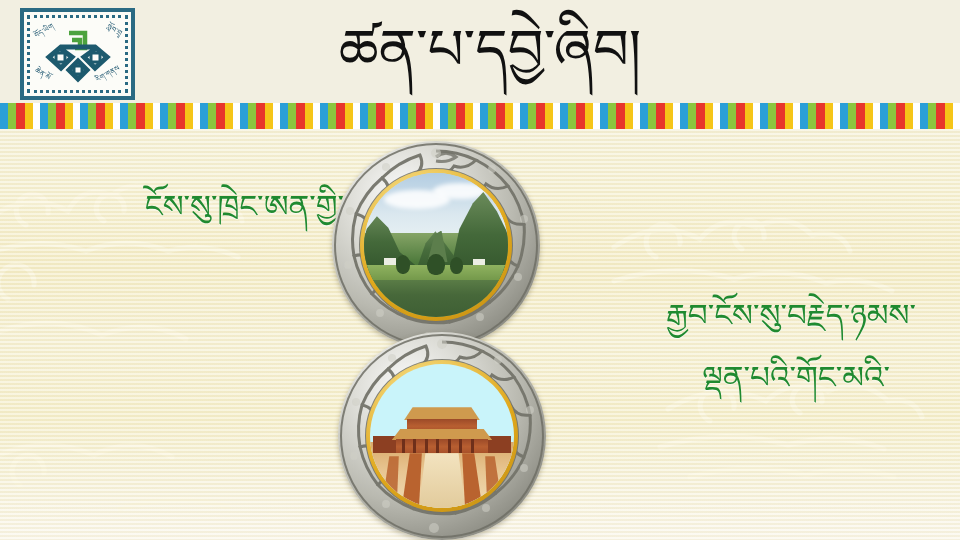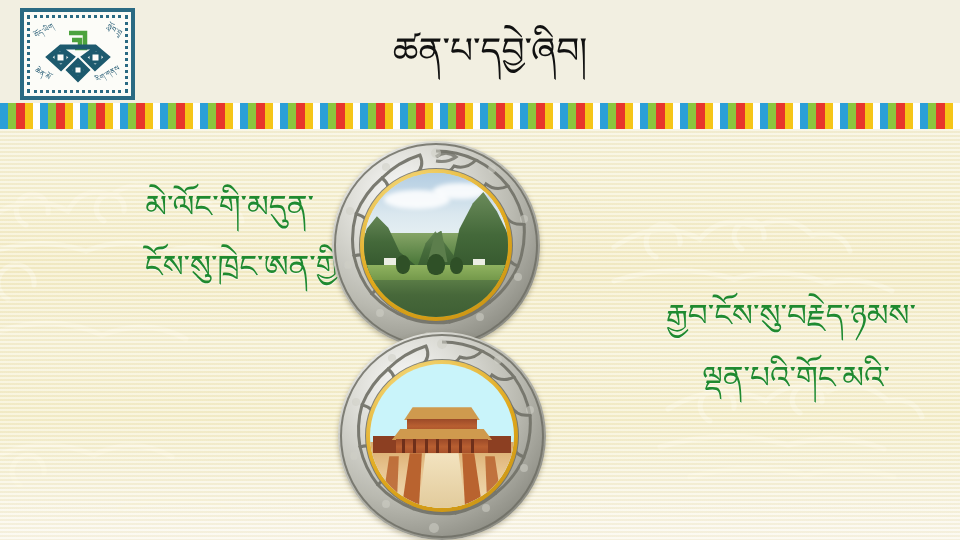--- a/index.html
+++ b/index.html
@@ -37,21 +37,21 @@
   }
   .lc-tl{ left:4px; top:10px; transform:rotate(-30deg); }
   .lc-tr{ right:3px; top:9px;  transform:rotate(30deg); }
   .lc-bl{ left:4px;  bottom:12px; transform:rotate(30deg); }
   .lc-br{ right:4px; bottom:12px; transform:rotate(-30deg); }
 
   .title{
     position:absolute; left:250px; top:10px; width:480px; height:80px;
     display:flex; align-items:center; justify-content:center;
     font-family:"DejaVu Sans","Liberation Sans",sans-serif;
-    font-size:36px; color:#111; line-height:1.25;
+    font-size:56px; color:#111; line-height:1.25;
     white-space:nowrap;
   }
 
   
   .band{
     position:absolute; left:0; top:103px; width:960px; height:26px;
     background:#ffffff;
     background-image:repeating-linear-gradient(to right,
        #2a9fd8 0px,  #2a9fd8 8px,
        #8cc63e 8px,  #8cc63e 16px,
@@ -213,21 +213,20 @@
 
       <path d="M-10 330 q52 -26 104 -4 q40 -20 78 2"></path>
       <path d="M20 356 a16 16 0 1 1 24 -12"></path>
       <path d="M120 380 q54 -18 108 -2"></path>
     </g>
   </svg>
 
   <div class="scan"></div>
 
   <div class="tb tb-left">
-    <span class="ln l1">མེ་ལོང་གི་མདུན་</span>
     <span class="ln l2">ངོས་སུ་ཁྲེང་ཨན་གྱི་</span>
   </div>
 
   <div class="tb tb-right">
     <span class="ln r1">རྒྱབ་ངོས་སུ་བརྗེད་ཉམས་</span>
     <span class="ln r2">ལྡན་པའི་གོང་མའི་</span>
   </div>
 
   <div class="medallion med1">
     <div class="med-frame"></div>

